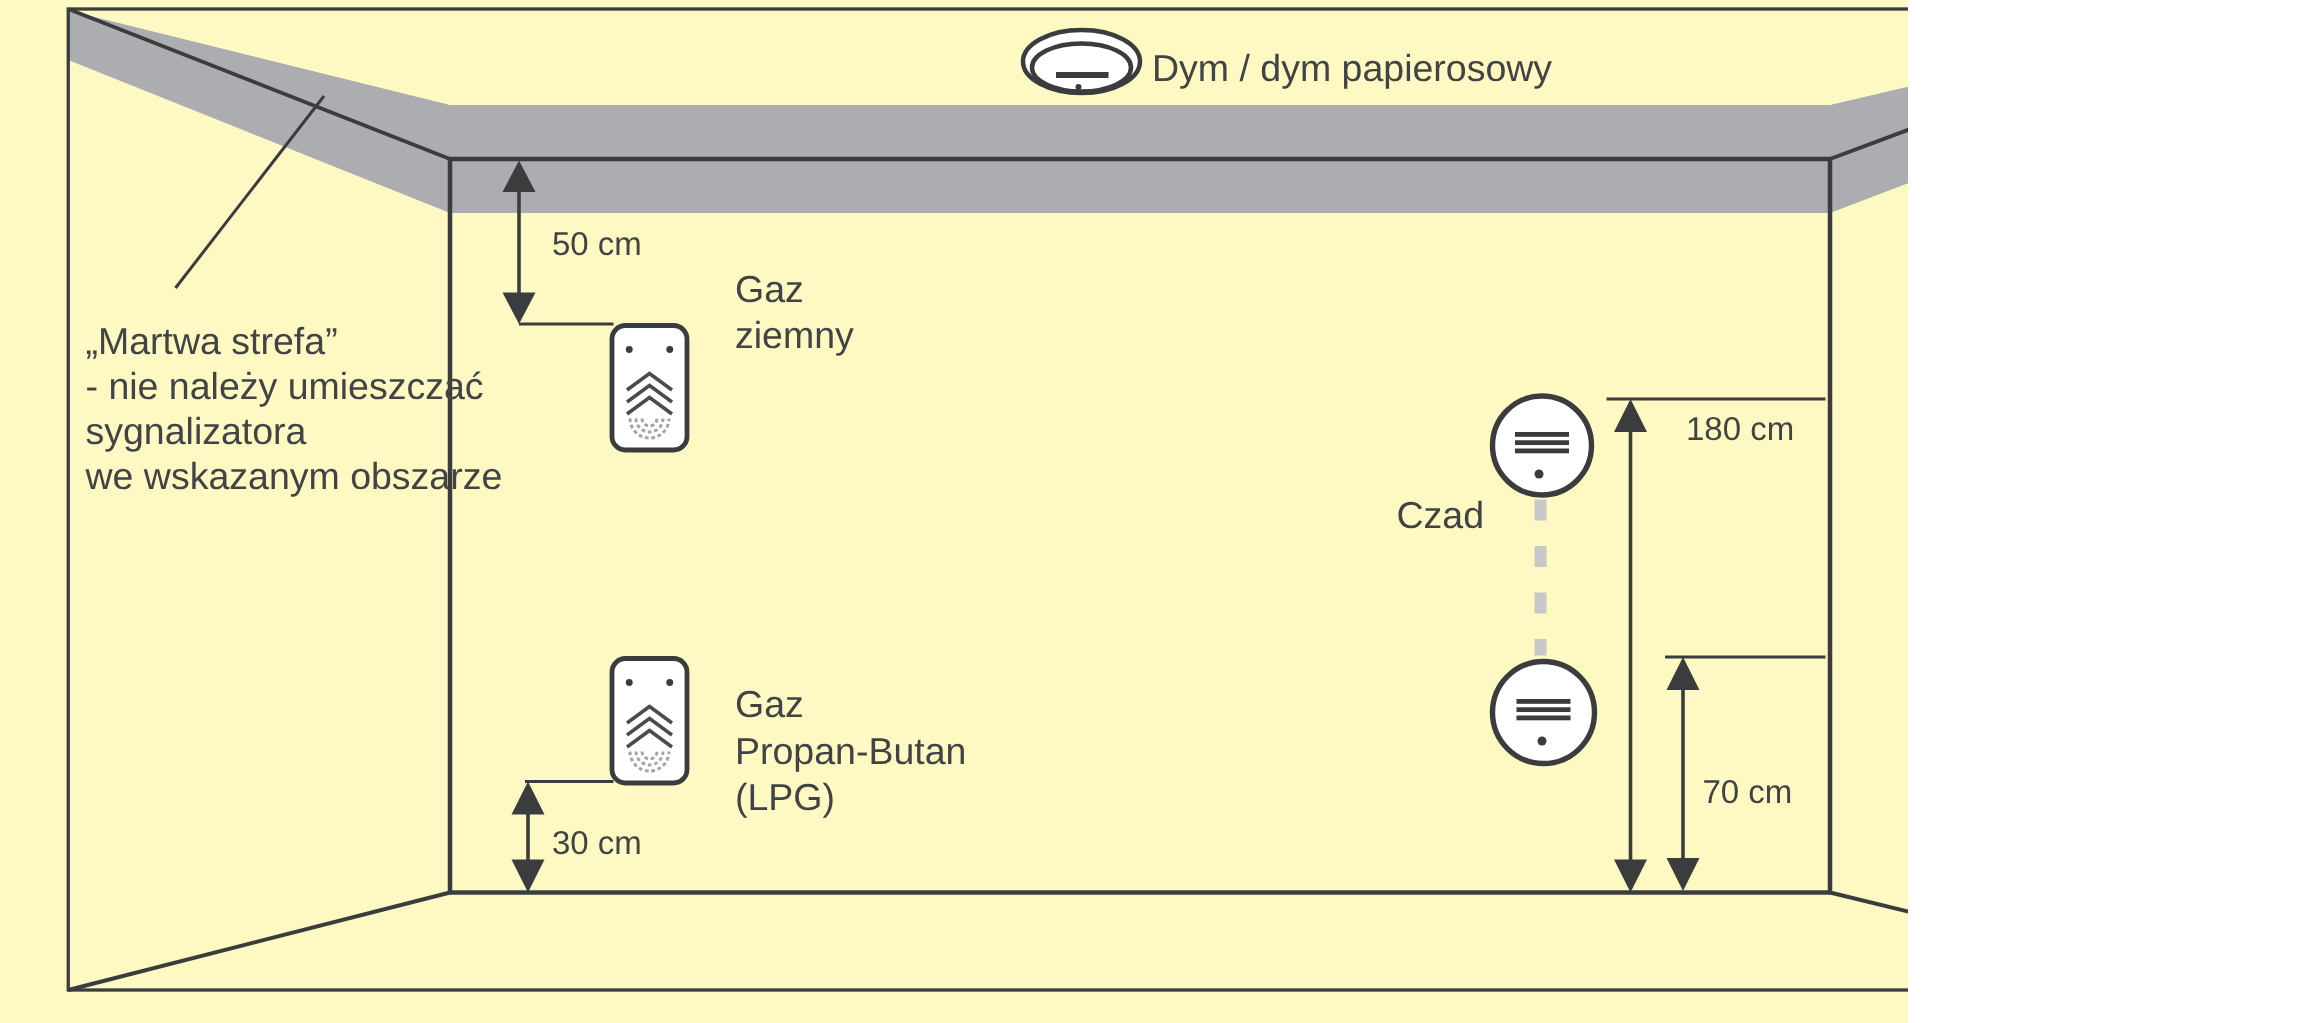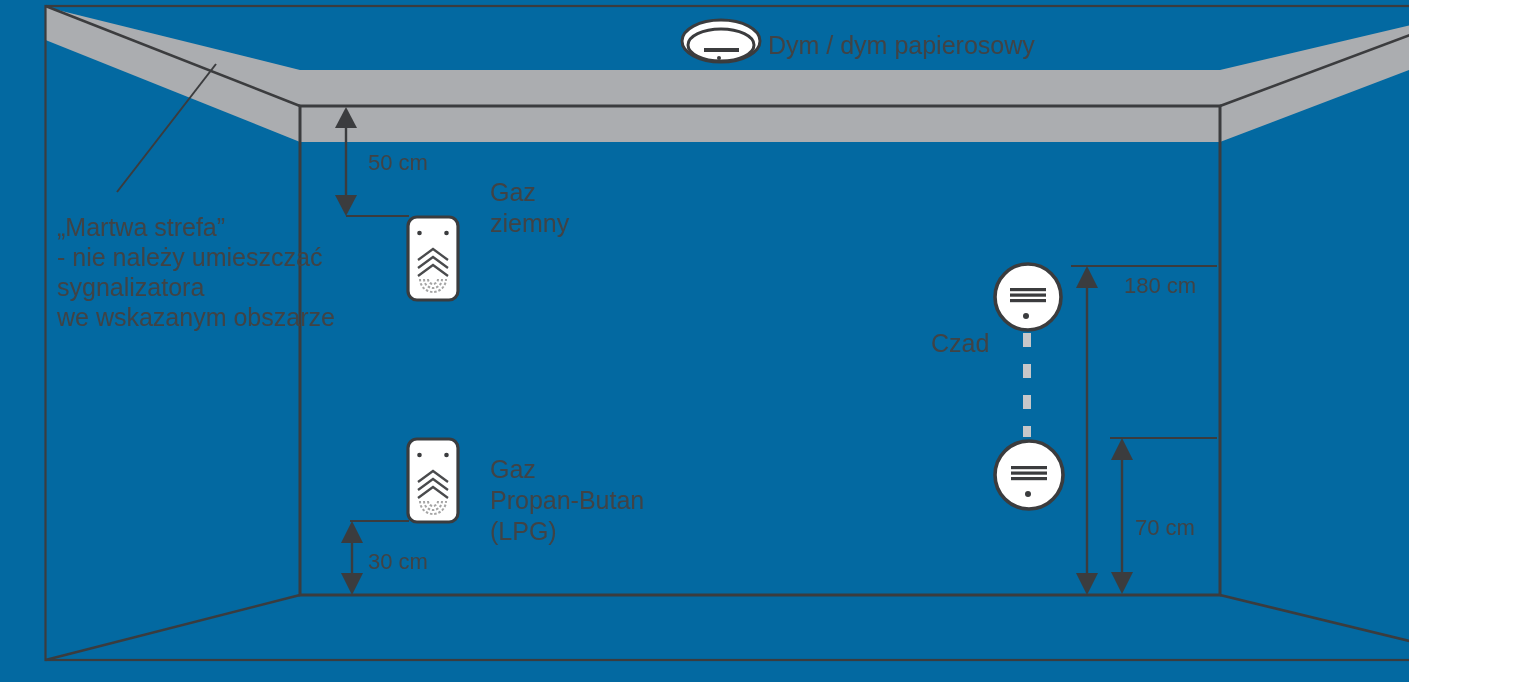--- a/index.html
+++ b/index.html
@@ -1,16 +1,16 @@
 <!DOCTYPE html>
 <html><head>
 <meta charset="utf-8">
 <style>
   html,body{margin:0;padding:0;background:#ffffff;}
-  .stage{position:relative;width:1409px;height:682px;background:#0369a1;overflow:hidden;
+  .stage{position:relative;width:1272px;height:682px;background:#fef9c3;overflow:hidden;
          font-family:"Liberation Sans", sans-serif;}
   svg{position:absolute;left:0;top:0;}
   .struct{stroke:#3b3c3e;fill:none;}
   .thin{stroke-width:2.2;}
   .mid{stroke-width:2.6;}
   .thick{stroke-width:3;}
   .dev{stroke:#3b3c3e;fill:#ffffff;}
   .arrow-line{stroke:#3b3c3e;stroke-width:2.4;fill:none;}
   .arrow-head{fill:#3b3c3e;stroke:none;}
   .tick{stroke:#3b3c3e;stroke-width:2;fill:none;}

